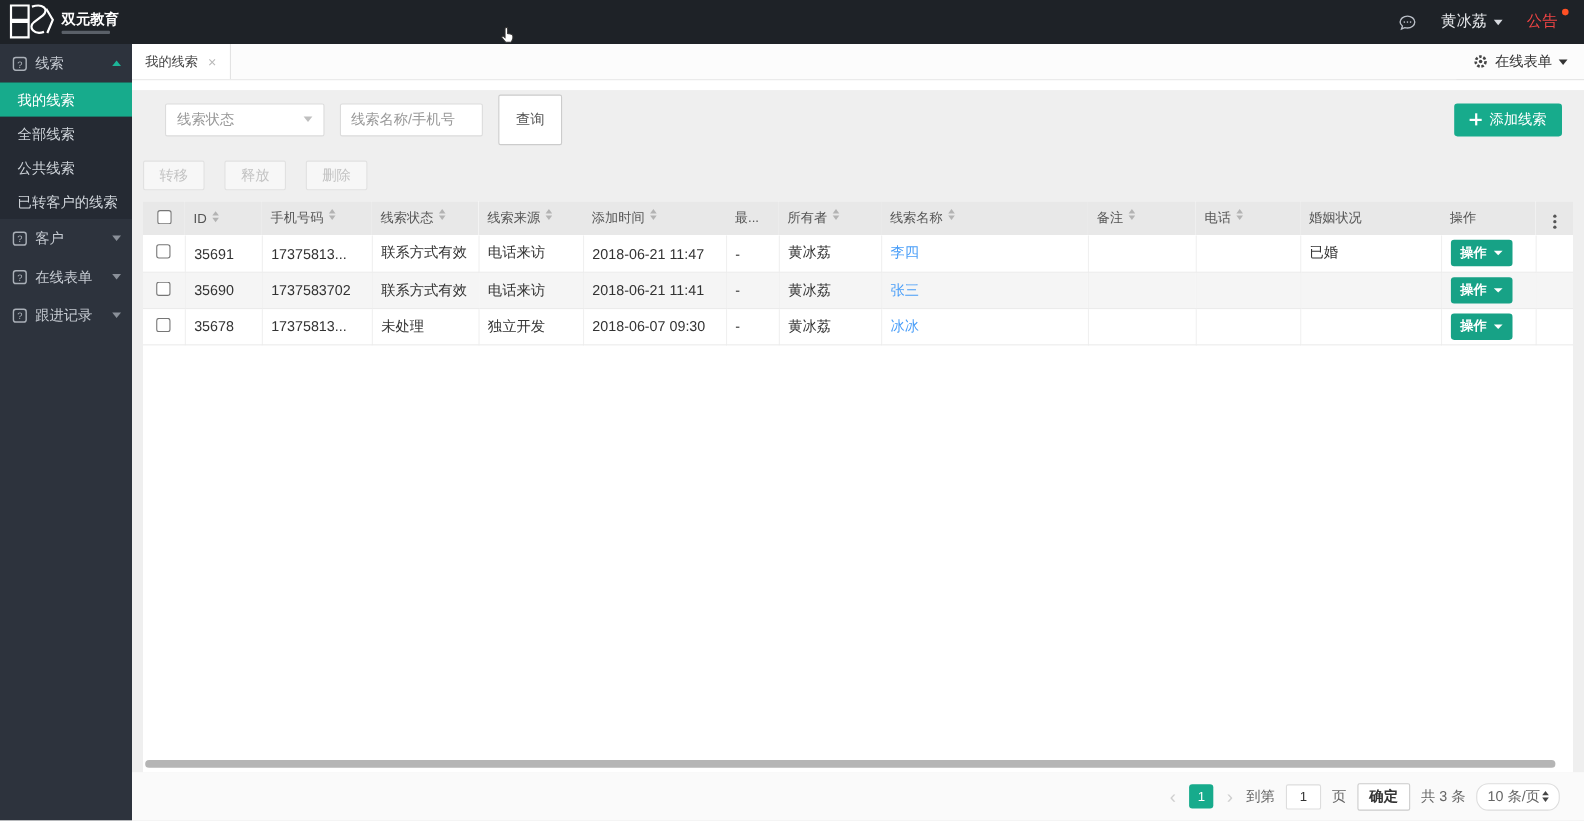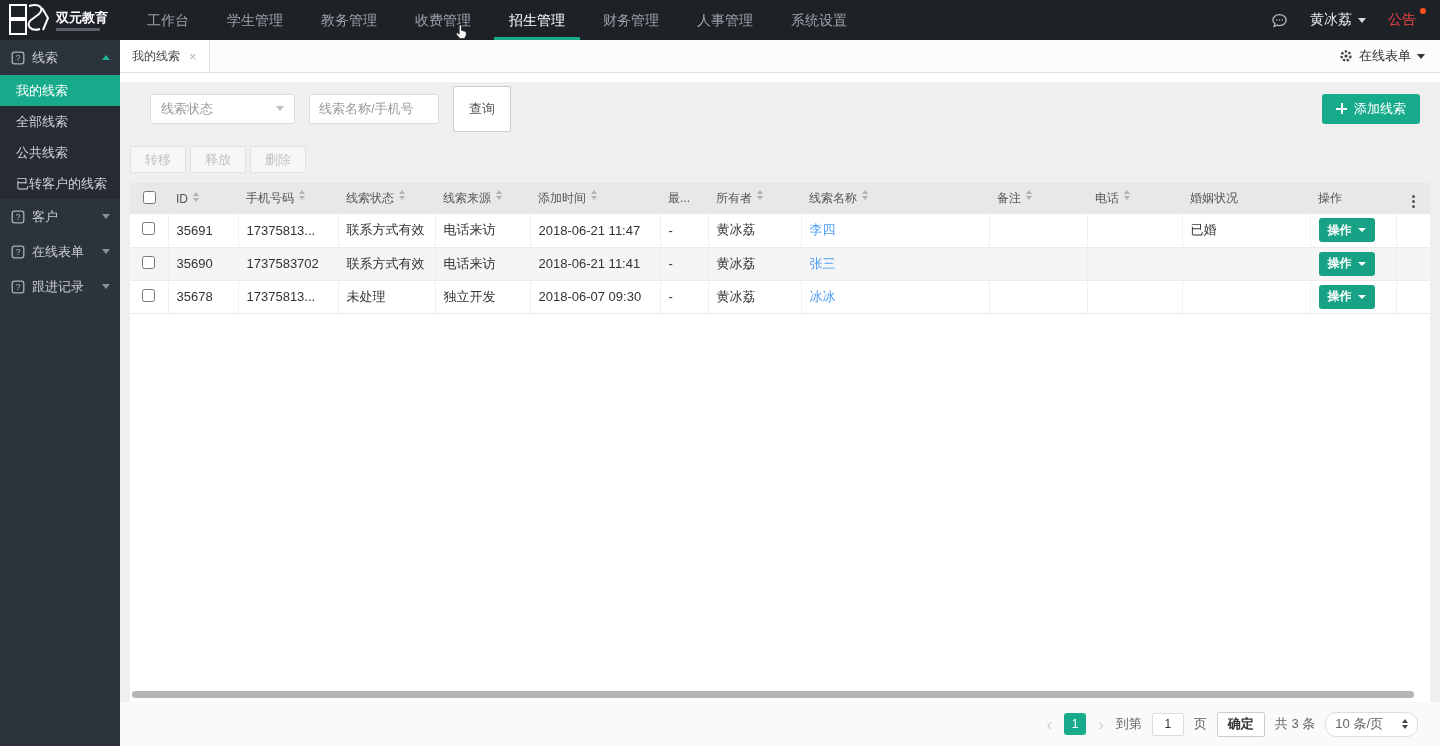--- a/index.html
+++ b/index.html
@@ -53,21 +53,21 @@
   .caret-dn-gray { width:0; height:0; border-left:4px solid transparent; border-right:4px solid transparent; border-top:5px solid #bfbfbf; }
   .kw-input { width:130px; height:30px; border:1px solid #dcdcdc; border-radius:2px; padding:0 9px; font-size:13px; color:#333; font-family:inherit; }
   .kw-input::placeholder { color:#999; }
   .btn-search { height:46px; padding:0 15px; background:#fff; border:1px solid #ccc; border-radius:2px; font-size:13px; color:#555; cursor:pointer; font-family:inherit; }
   .btn-add { margin-left:auto; height:30px; padding:0 14px; background:#17ab8c; border:none; border-radius:3px; color:#fff; font-size:13px; display:flex; align-items:center; gap:7px; cursor:pointer; font-family:inherit; }
   .plus-icon { position:relative; width:11px; height:11px; display:inline-block; }
   .plus-icon::before { content:""; position:absolute; left:0; top:5px; width:11px; height:1.6px; background:#fff; }
   .plus-icon::after  { content:""; position:absolute; left:5px; top:0; width:1.6px; height:11px; background:#fff; }
 
   .content { flex:1; display:flex; flex-direction:column; padding:0 10px; min-height:0; }
-  .bulkbar { padding:11px 0 10px; display:flex; gap:4px; }
+  .bulkbar { padding:11px 0 10px; display:flex; gap:18px; }
   .btn-disabled { height:27px; padding:0 14px; background:#f7f7f7; border:1px solid #e1e1e1; border-radius:2px; color:#c3c3c3; font-size:13px; cursor:not-allowed; font-family:inherit; }
 
   .table-card { flex:1; background:#fff; position:relative; min-height:0; }
   table { width:100%; border-collapse:collapse; table-layout:fixed; }
   thead th { background:#e8e8e8; height:31px; font-weight:normal; font-size:12px; color:#555; text-align:left; padding:0 8px; white-space:nowrap; overflow:hidden; }
   tbody td { height:33px; border-bottom:1px solid #ebebeb; border-right:1px solid #f0f0f0; padding:0 8px; font-size:13px; color:#333; white-space:nowrap; overflow:hidden; }
   tbody td:last-child { border-right:none; }
   tbody tr.striped { background:#f5f5f5; }
   th.th-check, td.td-check { text-align:center; padding:0; }
   input[type="checkbox"] { width:13px; height:13px; accent-color:#17ab8c; cursor:pointer; }
@@ -81,51 +81,41 @@
   .caret-dn-white { width:0; height:0; border-left:4px solid transparent; border-right:4px solid transparent; border-top:4px solid #fff; }
   .col-menu-icon { display:inline-flex; flex-direction:column; gap:2px; align-items:center; cursor:pointer; padding:2px 4px; }
   .col-menu-icon i { width:3px; height:3px; border-radius:50%; background:#555; }
   .hscrollbar { position:absolute; left:2px; bottom:4px; height:7px; width:calc(100% - 18px); background:#b5b5b5; border-radius:4px; cursor:grab; }
 
   .pagination { height:44px; background:#fafafa; display:flex; align-items:center; justify-content:flex-end; gap:10px; padding-right:22px; font-size:13px; color:#666; }
   .pg-chev { color:#cfcfcf; font-size:17px; line-height:1; cursor:pointer; padding:0 2px; }
   .pg-num { min-width:22px; height:22px; background:#17ab8c; border-radius:3px; color:#fff; display:flex; align-items:center; justify-content:center; font-size:12px; cursor:pointer; }
   .pg-input { width:32px; height:23px; border:1px solid #ddd; border-radius:2px; text-align:center; font-size:12px; color:#333; font-family:inherit; }
   .btn-confirm { height:25px; padding:0 10px; background:#fff; border:1px solid #ccc; border-radius:2px; font-size:13px; font-weight:bold; color:#333; cursor:pointer; font-family:inherit; }
-  .page-size { height:25px; border:1px solid #ddd; border-radius:11px; background:#fff; display:flex; align-items:center; gap:19px; padding:0 9px; cursor:pointer; }
+  .page-size { height:25px; border:1px solid #ddd; border-radius:11px; background:#fff; display:flex; align-items:center; gap:2px; padding:0 9px; cursor:pointer; }
   .spinner { display:inline-flex; flex-direction:column; gap:2px; }
   .spinner b { width:0; height:0; border-left:3.5px solid transparent; border-right:3.5px solid transparent; }
   .spinner .up { border-bottom:4px solid #444; }
   .spinner .dn { border-top:4px solid #444; }
 </style>
 </head>
 <body>
 
 <div class="topnav">
   <div class="logo">
     <svg class="logo-mark" width="46" height="36" viewBox="0 0 46 36" fill="none" stroke="#ffffff" stroke-width="2">
       <path d="M4 3 h16 v13 H4 z"></path>
       <path d="M4 18 h16 v14 H4 z"></path>
       <path d="M23 4 c10 -3 16 2 10 8 l-8 6 c-6 5 0 12 9 9"></path>
       <path d="M36 6 l6 10 -5 12"></path>
     </svg>
     <span>
       <span class="logo-text">双元教育</span>
       <span class="logo-sub"></span>
     </span>
-  </div>
-  <div class="nav-items">
-    <div class="nav-item">工作台</div>
-    <div class="nav-item">学生管理</div>
-    <div class="nav-item">教务管理</div>
-    <div class="nav-item">收费管理</div>
-    <div class="nav-item active">招生管理</div>
-    <div class="nav-item">财务管理</div>
-    <div class="nav-item">人事管理</div>
-    <div class="nav-item">系统设置</div>
   </div>
   <div class="topnav-right">
     <span class="chat-icon">
       <svg width="17" height="15" viewBox="0 0 20 18" fill="none" stroke="#b9bec6" stroke-width="1.5">
         <path d="M2 8.5 C2 4.9 5.6 2 10 2 s8 2.9 8 6.5 -3.6 6.5 -8 6.5 c-1 0 -2 -.15 -2.9 -.42 L3.5 16 l1 -3.2 C3 11.7 2 10.2 2 8.5 z"></path>
         <circle cx="6.6" cy="8.5" r="0.9" fill="#b9bec6" stroke="none"></circle>
         <circle cx="10" cy="8.5" r="0.9" fill="#b9bec6" stroke="none"></circle>
         <circle cx="13.4" cy="8.5" r="0.9" fill="#b9bec6" stroke="none"></circle>
       </svg>
     </span>

